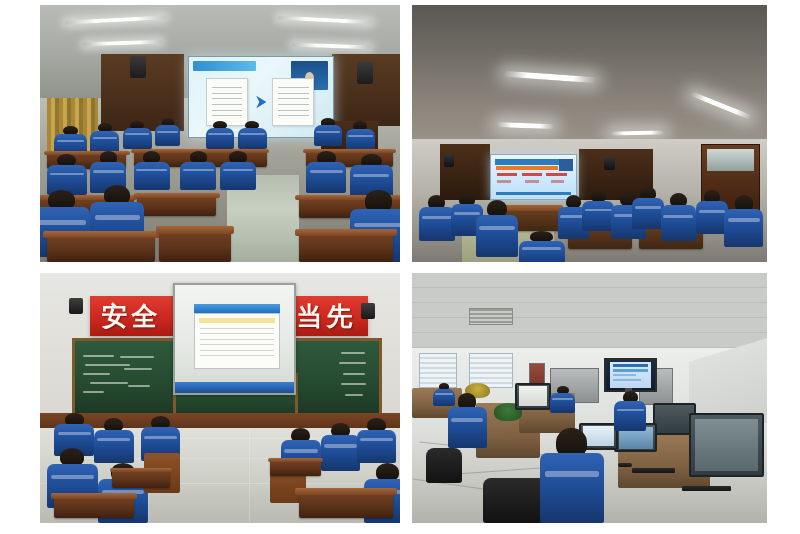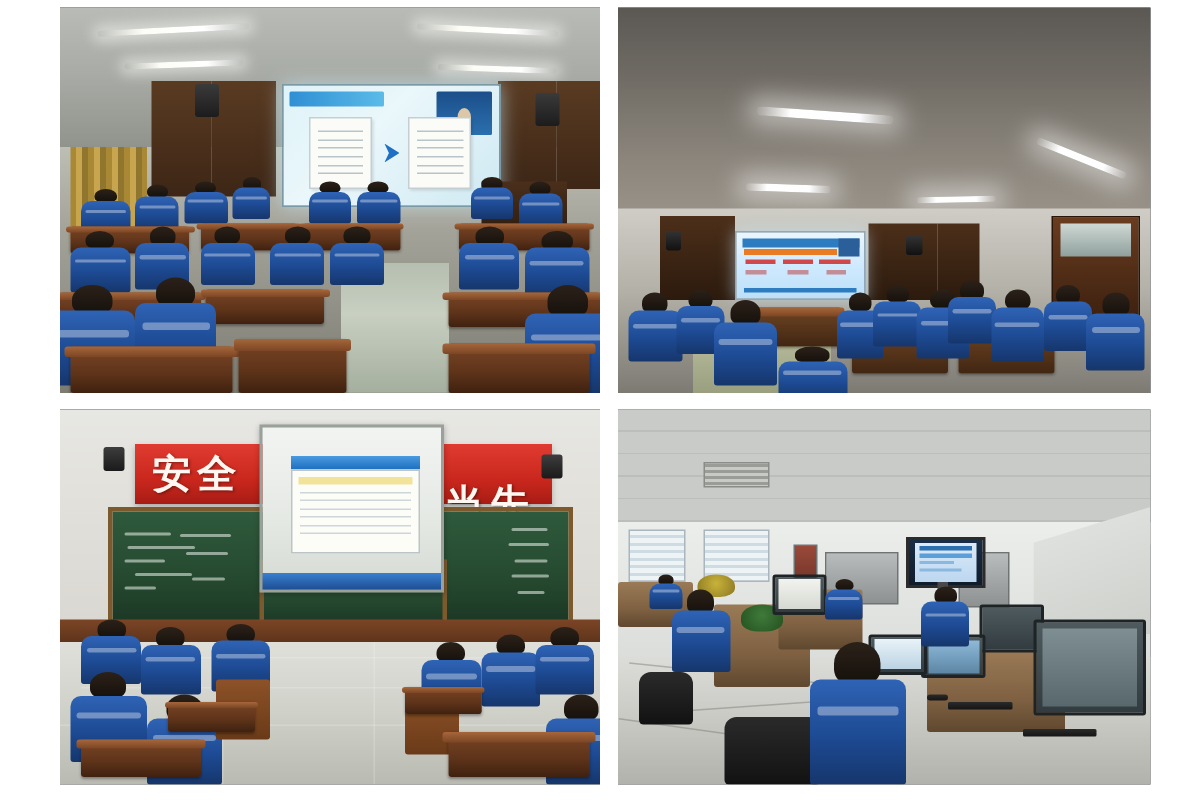--- a/index.html
+++ b/index.html
@@ -192,21 +192,21 @@
     background: linear-gradient(180deg,#e03b30 0%, #c9271d 60%, #a81c14 100%);
     box-shadow: 0 2px 4px rgba(0,0,0,.25);
   }
   .p3 .banner .txt {
     position:absolute; top:50%; transform:translateY(-50%);
     color:#fff7f0; font-weight:bold; font-size:26px; letter-spacing:4px;
     text-shadow: 1px 1px 2px rgba(0,0,0,.4);
     font-family:Liberation Sans, sans-serif;
   }
   .p3 .banner .left-txt { left:4%; }
-  .p3 .banner .right-txt { right:4%;margin-top:20px; }
+  .p3 .banner .right-txt { right:4%; }
   .p3 .proj {
     position:absolute; left:37%; top:4%; width:33%; height:43%;
     background: linear-gradient(180deg,#f2f4f1 0%, #e4e8e3 60%, #d4d9d2 100%);
     border:2px solid #9aa09a;
     box-shadow: 0 1px 4px rgba(0,0,0,.3);
   }
   .p3 .proj .winbar {
     position:absolute; left:16%; right:12%; top:18%; height:8%;
     background: linear-gradient(180deg,#4a9ae0,#1d6fc0);
   }

